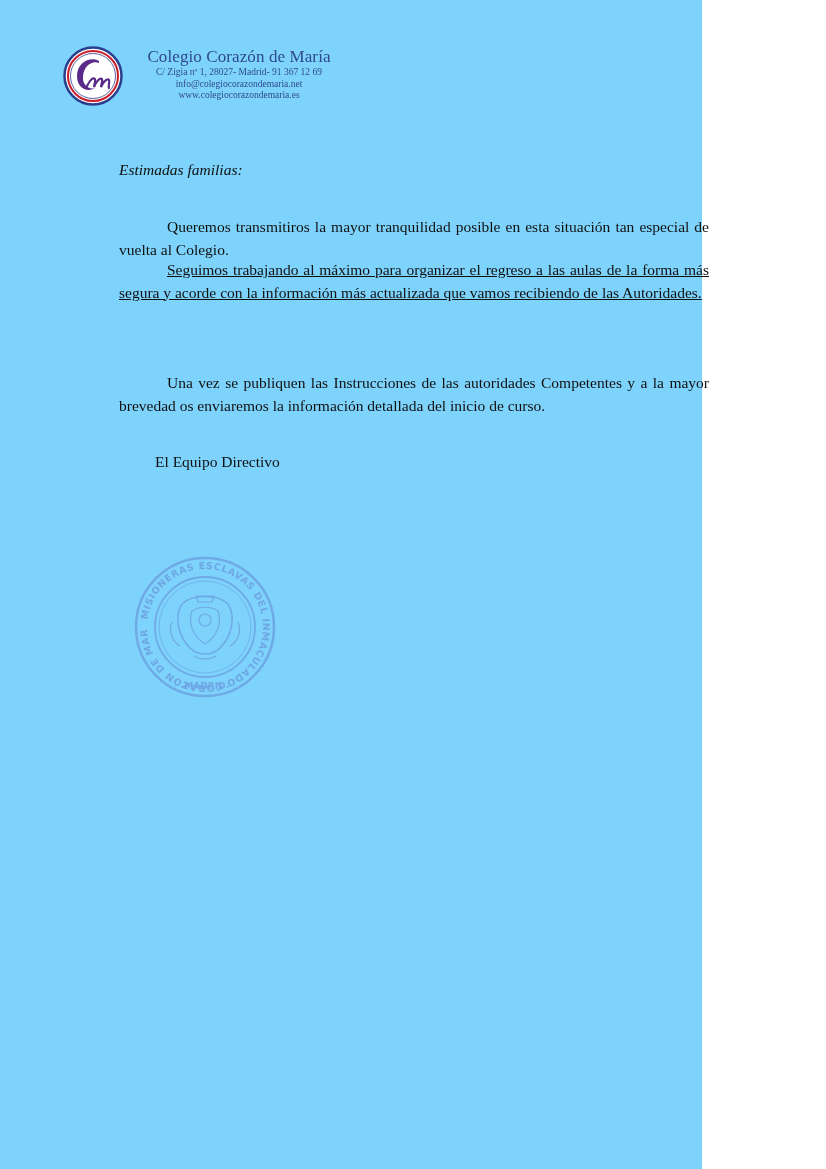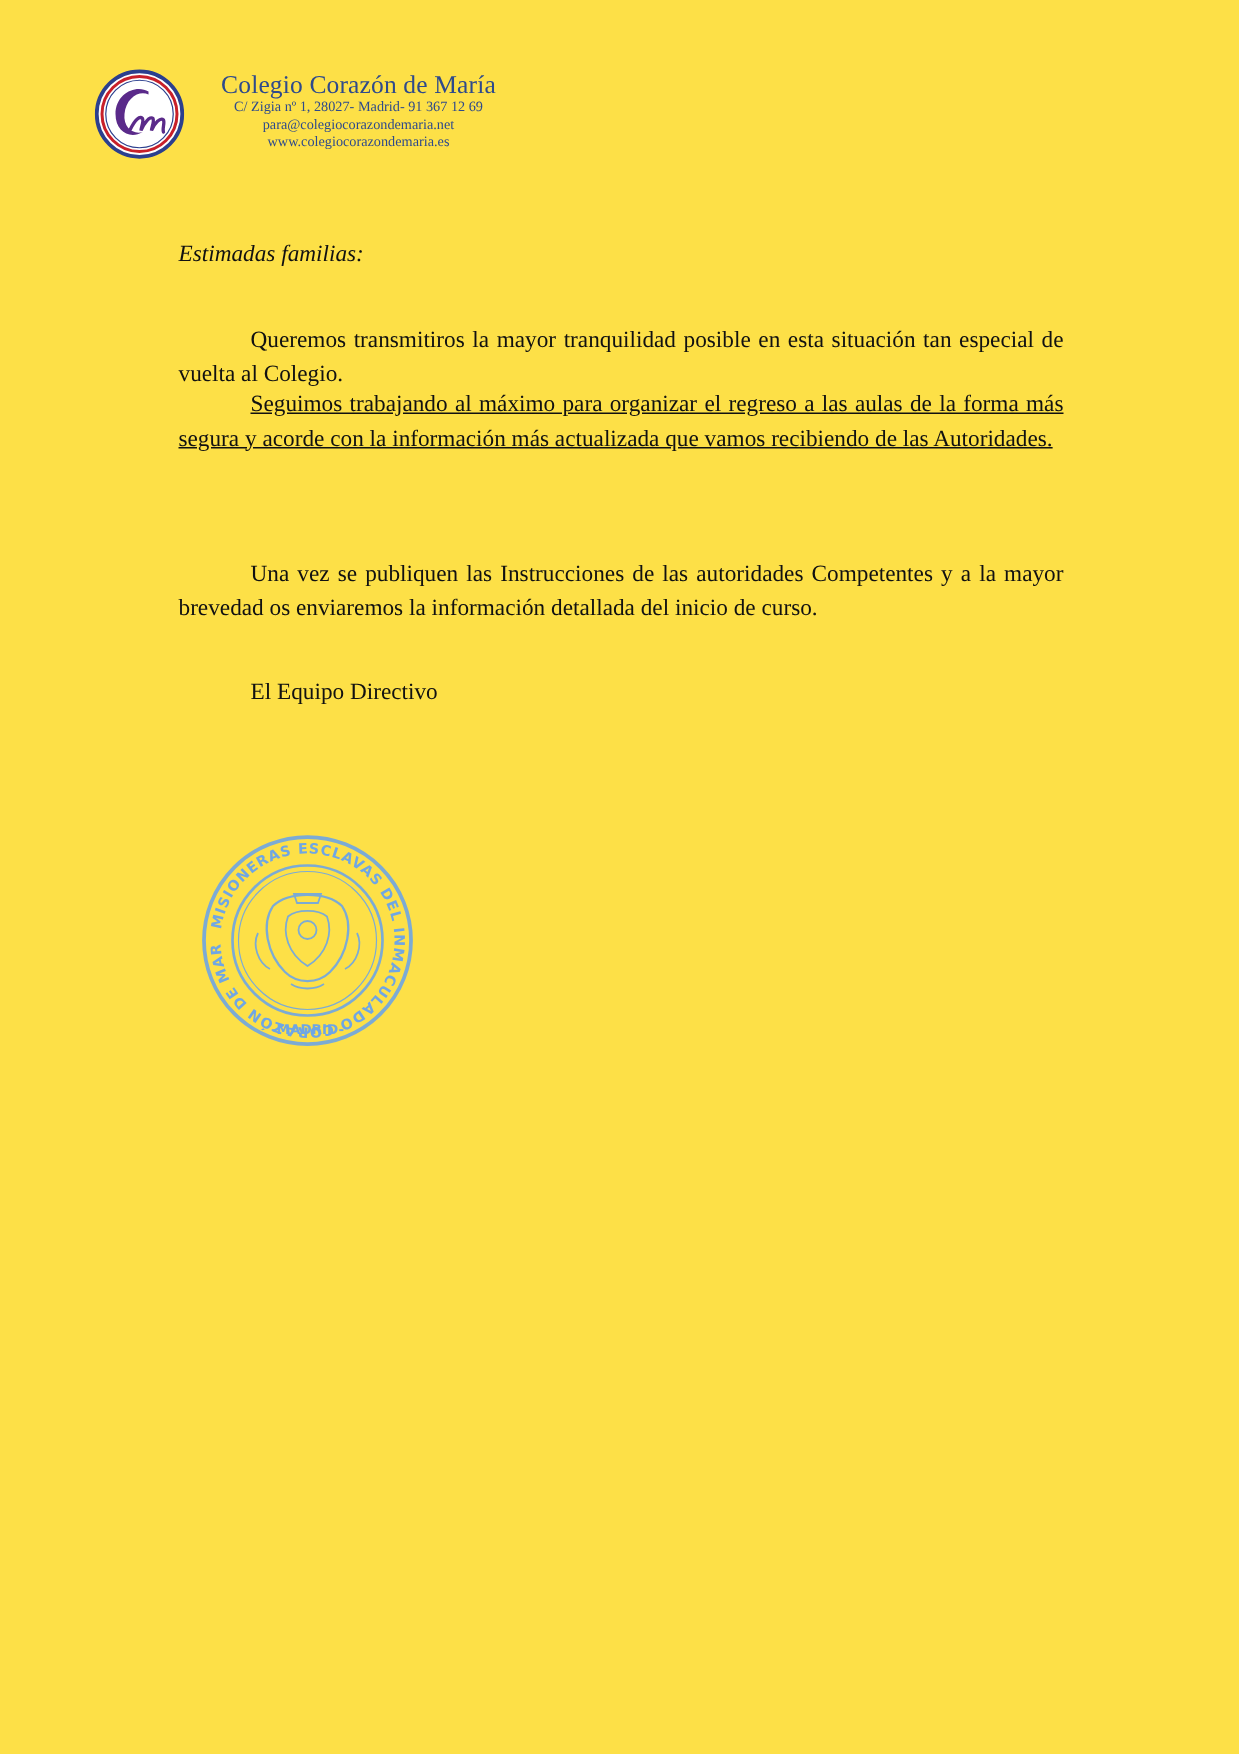--- a/index.html
+++ b/index.html
@@ -1,33 +1,33 @@
 <!DOCTYPE html>
 <html><head>
   <meta charset="utf-8">
   <style>
     html, body { margin: 0; padding: 0; background: #ffffff; }
     body { width: 826px; height: 1169px; position: relative; overflow: hidden; }
-    .page { position: absolute; left: 0; top: 0; width: 826px; height: 1169px; background: #fde047; }
+    .page { position: absolute; left: 0; top: 0; width: 702px; height: 1169px; background: #7dd3fc; }
 
     
     .logo { position: absolute; left: 63px; top: 46px; width: 60px; height: 60px; }
     .head-text { position: absolute; left: 126px; top: 47px; width: 226px; text-align: center; color: #2e4a8c; font-family: "Liberation Serif", serif; }
     .head-title { font-size: 17px; line-height: 20px; letter-spacing: 0.1px; }
     .head-line { font-size: 9.5px; line-height: 11.5px; text-align: center; }
 
     
     .letter { position: absolute; left: 119px; top: 160px; width: 590px; font-family: "Liberation Serif", serif; color: #111; font-size: 15.5px; }
     .salutation { position: absolute; left: 0; top: 0; line-height: 20px; font-style: italic; }
     .para { position: absolute; left: 0; width: 590px; line-height: 22.5px; text-align: justify; text-align-last: left; }
     .para .indent { display: inline-block; width: 48px; }
     .p1 { top: 56px; }
     .p2 { top: 99px; text-decoration: underline; }
     .p3 { top: 212px; }
-    .signature { position: absolute; left: 48px; top: 292px; line-height: 20px; }
+    .signature { position: absolute; left: 36px; top: 292px; line-height: 20px; }
 
     
     .stamp { position: absolute; left: 132px; top: 556px; width: 146px; height: 142px; }
   </style>
 </head>
 <body>
 
 <div class="page">
 
   <div class="logo">
@@ -36,21 +36,21 @@
       <circle cx="30" cy="30" r="25" fill="#fff" stroke="#c8202a" stroke-width="2"></circle>
       <circle cx="30" cy="30" r="22.5" fill="#fff" stroke="#2b3f8e" stroke-width="0.8"></circle>
       <path d="M36 15 C 28 10, 14 16, 14 30 C 14 42, 24 47, 32 42 C 26 44, 19 39, 20 30 C 21 19, 30 14, 36 17 Z" fill="#5a2a8a"></path>
       <path d="M24 40 C 27 34, 30 31, 32 33 C 33 35, 31 39, 31 41 C 33 36, 37 31, 39 33 C 40 35, 38 39, 38 41 C 40 36, 44 32, 46 34 C 47 36, 45 40, 46 42" fill="none" stroke="#5a2a8a" stroke-width="2.2" stroke-linecap="round"></path>
     </svg>
   </div>
 
   <div class="head-text">
     <div class="head-title">Colegio Corazón de María</div>
     <div class="head-line">C/ Zigia nº 1, 28027- Madrid- 91 367 12 69</div>
-    <div class="head-line">para@colegiocorazondemaria.net</div>
+    <div class="head-line">info@colegiocorazondemaria.net</div>
     <div class="head-line">www.colegiocorazondemaria.es</div>
   </div>
 
   <div class="letter">
     <div class="salutation">Estimadas familias:</div>
 
     <div class="para p1"><span class="indent"></span><span>Queremos transmitiros la mayor tranquilidad posible en esta situación tan especial de vuelta al Colegio.</span></div>
 
     <div class="para p2"><span class="indent"></span><span>Seguimos trabajando al máximo para organizar el regreso a las aulas  de la forma más segura y acorde con la información más actualizada que vamos recibiendo de las Autoridades.</span></div>
 

